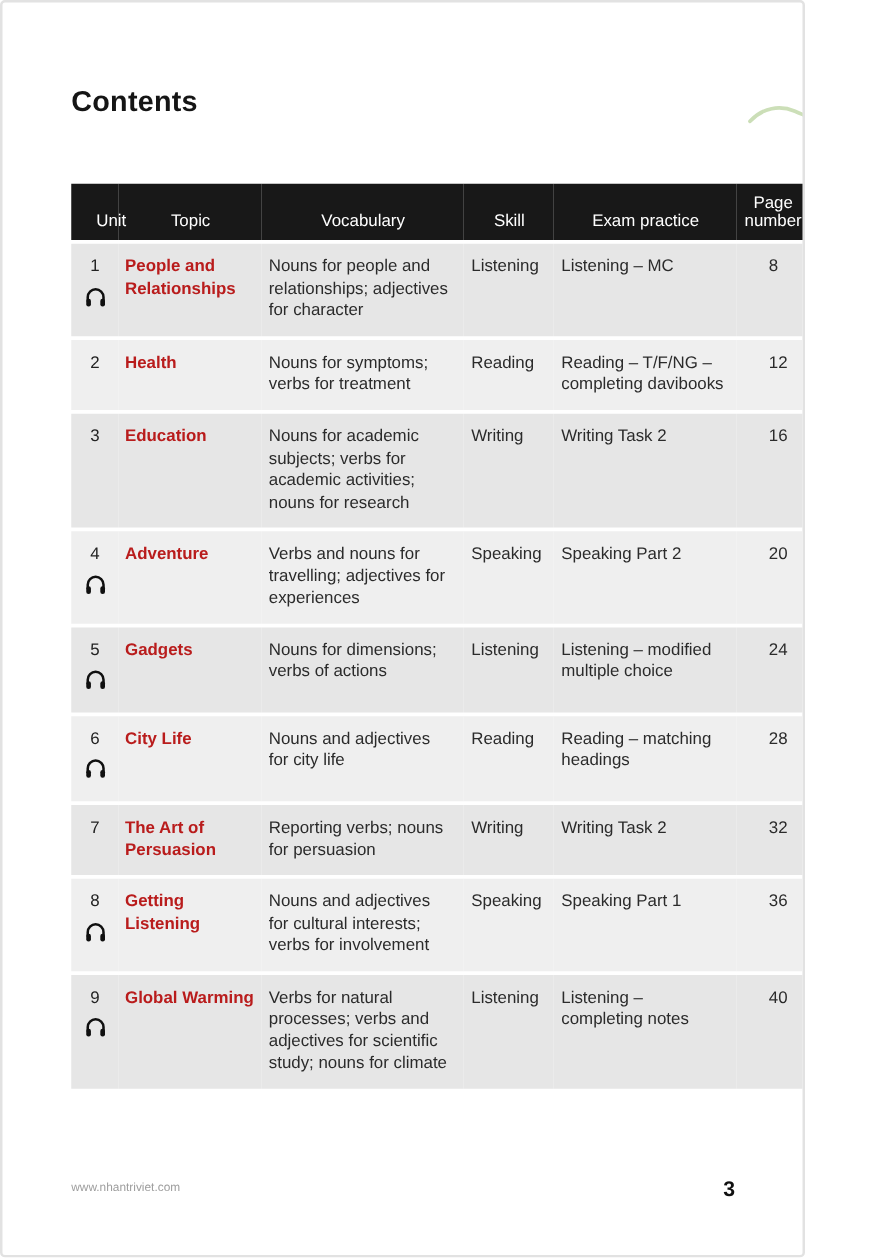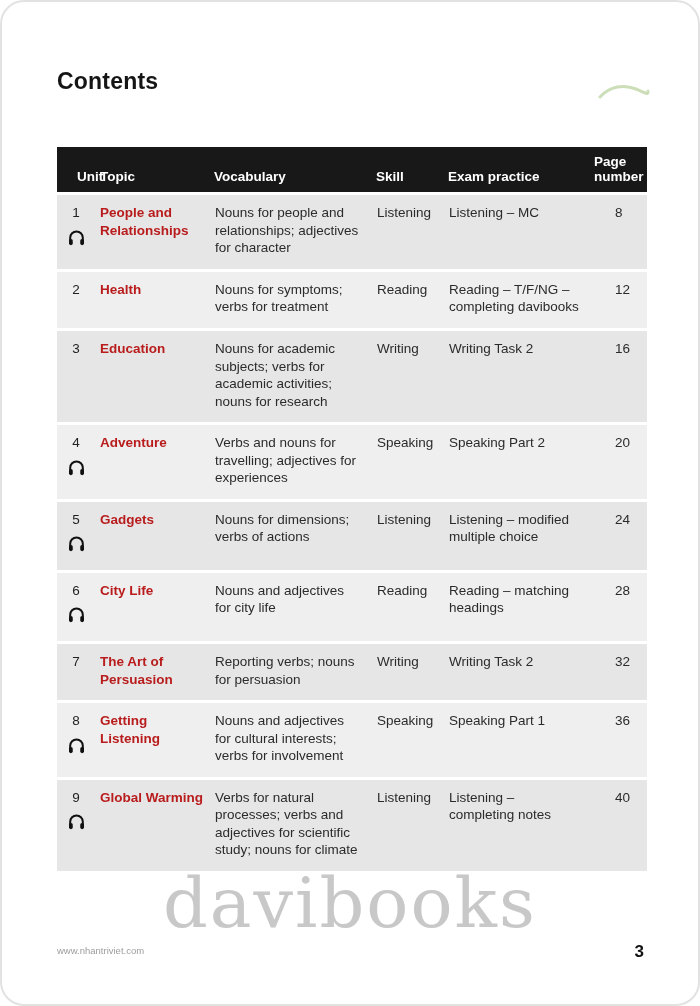--- a/index.html
+++ b/index.html
@@ -4,44 +4,44 @@
 <style>
   * { margin:0; padding:0; box-sizing:border-box; }
   html,body { background:#fff; }
   body {
     width:700px; height:1006px;
     font-family:"Liberation Sans", sans-serif;
     color:#222;
   }
   .page {
     position:relative;
-    width:700px; height:1006px;
+    width:644px; height:1006px;
     background:#ffffff;
     border:2px solid #e2e2e2;
-    border-radius:24px;
+    border-radius:4px;
     overflow:hidden;
   }
   .title {
     position:absolute; left:55px; top:66px;
     font-size:23px; font-weight:bold; color:#151515;
     letter-spacing:0.2px;
   }
   .squiggle {
     position:absolute; left:596px; top:80px; opacity:0.4;
   }
   table.toc {
     position:absolute; left:55px; top:142px;
     width:590px;
     border-collapse:separate; border-spacing:0 3px;
     font-size:13.5px; color:#2b2b2b;
     table-layout:fixed;
   }
   thead th {
     background:#181818; color:#ffffff;
-    font-weight:bold; text-align:left; vertical-align:bottom;
+    font-weight:normal; text-align:center; vertical-align:bottom;
     padding:7px 4px 8px 5px; font-size:13.5px; line-height:1.12;
   }
   thead th.unit-h { padding-left:20px; }
   tbody td {
     vertical-align:top;
     padding:9px 6px 12px 6px;
     line-height:1.3;
   }
   tbody tr:nth-child(odd) td  { background:#e6e6e6; }
   tbody tr:nth-child(even) td { background:#efefef; }
@@ -231,19 +231,18 @@
         <td class="skill-cell">Listening</td>
         <td class="exam-cell">Listening – completing notes</td>
         <td class="page-cell">40</td>
       </tr>
 
 
     </tbody>
   </table>
 
   <div class="watermark">
-    <div class="wm-brand">davibooks</div>
   </div>
 
   <div class="footer-url">www.nhantriviet.com</div>
   <div class="page-num">3</div>
 
 </div>
 
 </body></html>

